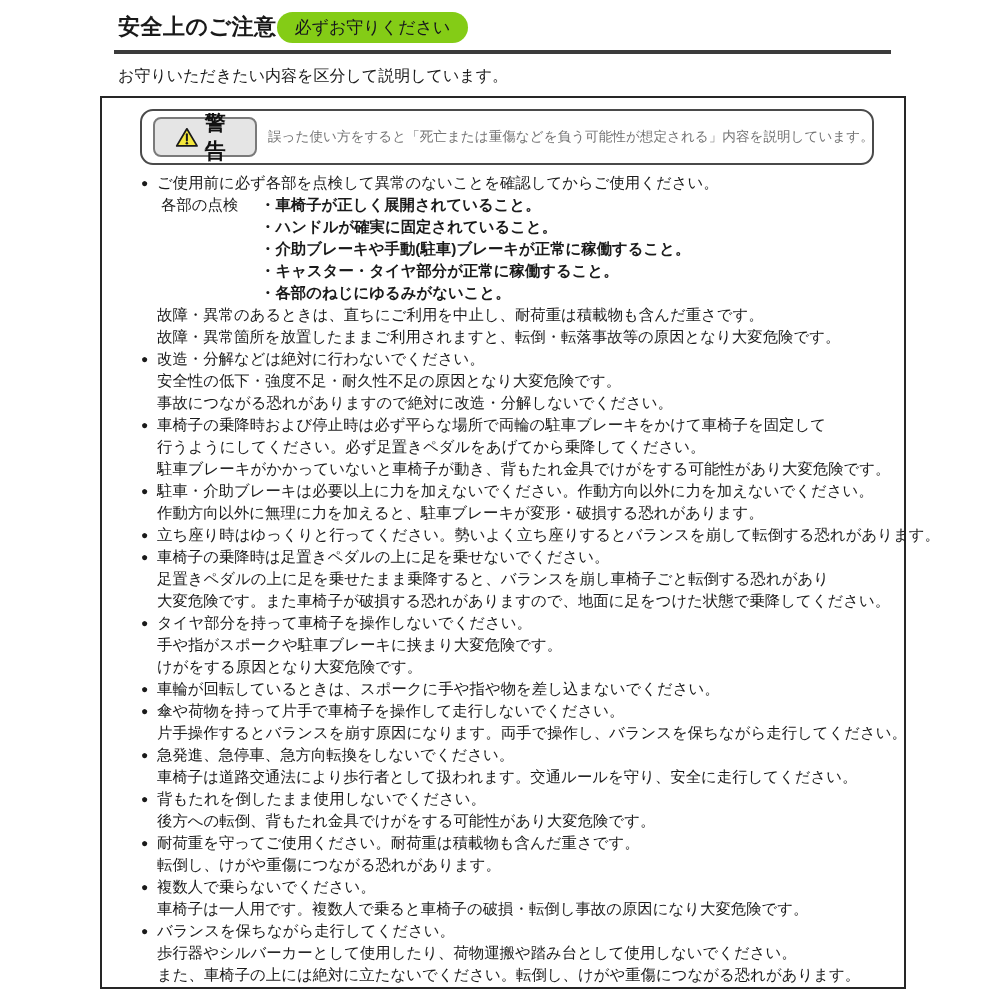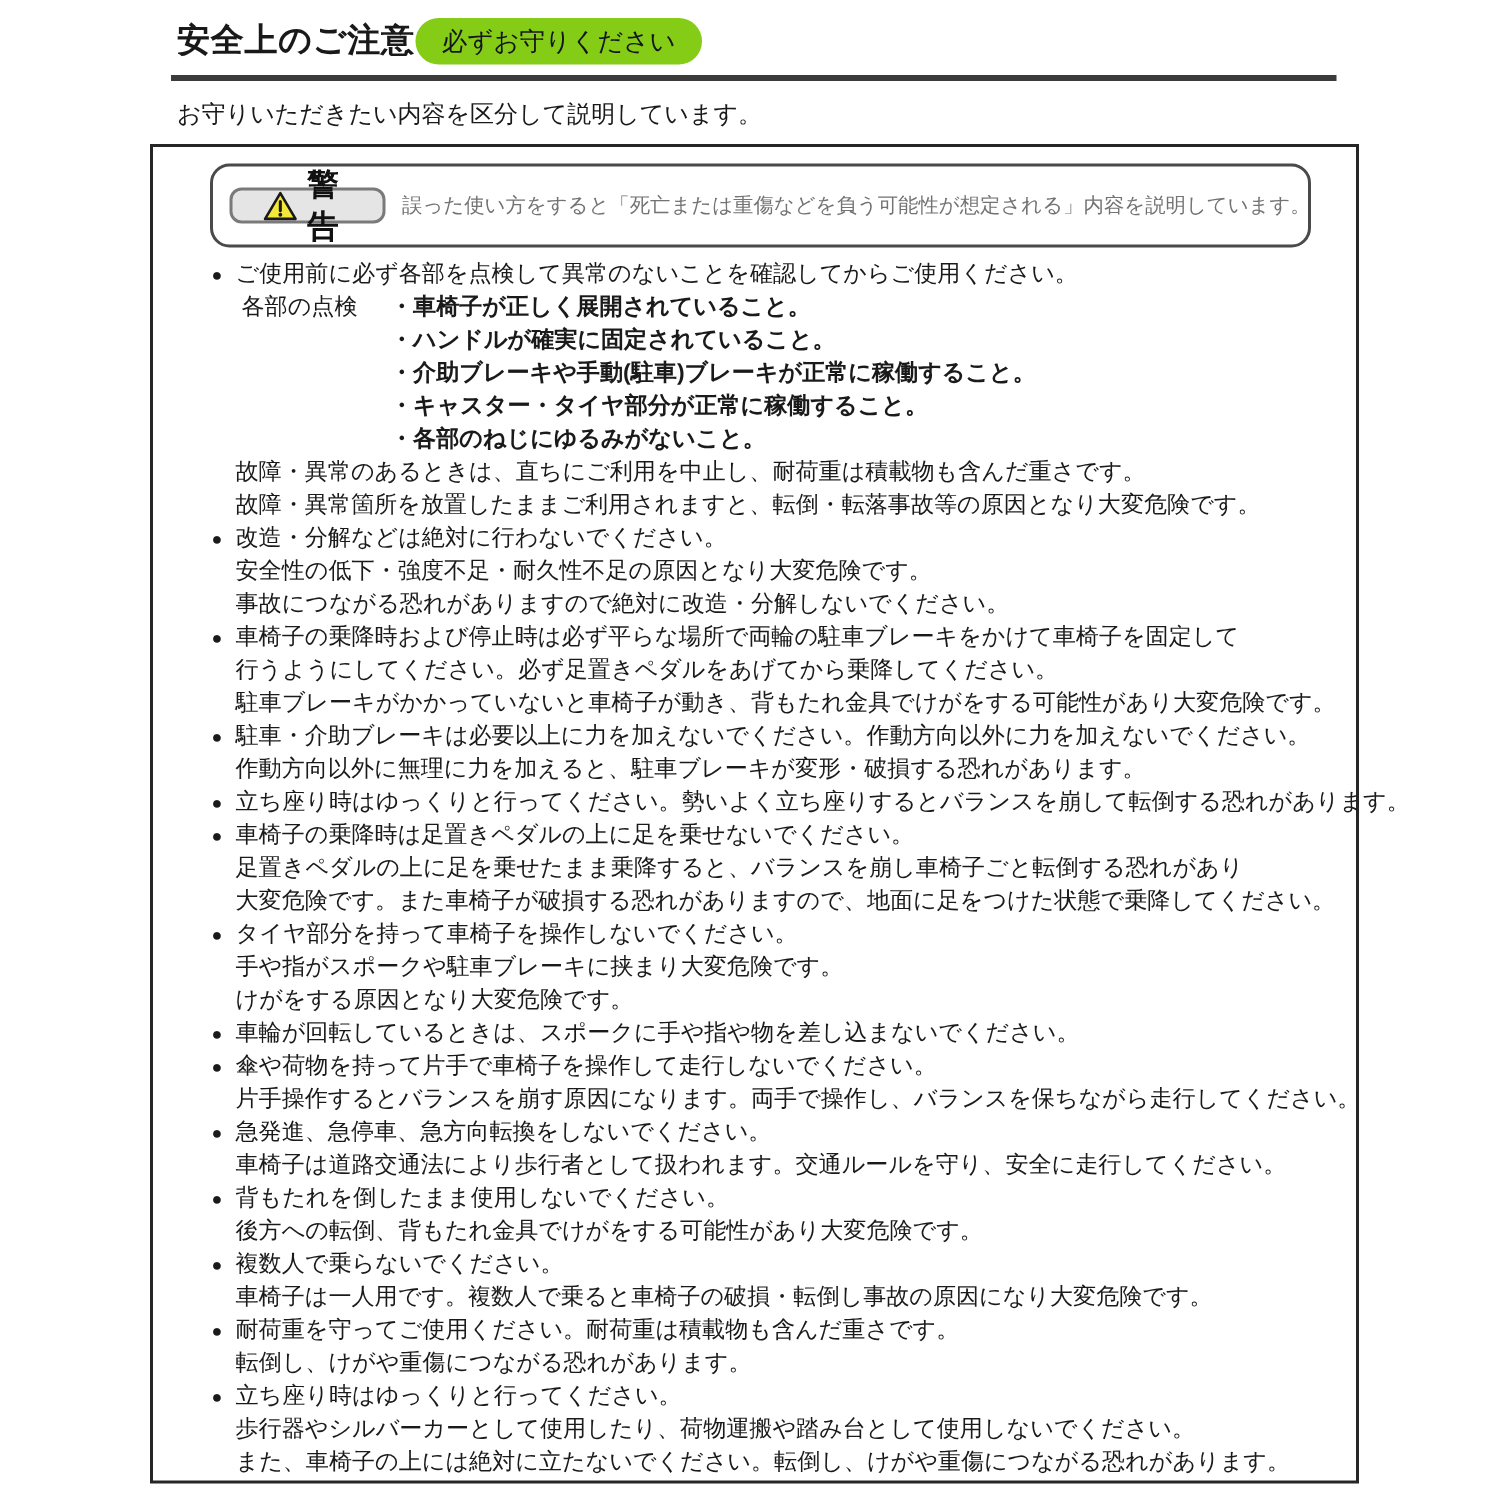--- a/index.html
+++ b/index.html
@@ -16,21 +16,21 @@
   .title{font-size:22px;font-weight:700;letter-spacing:0.5px;}
   .badge{background:#84cc16;border-radius:17px;height:31px;line-height:31px;padding:0 18px;font-size:17px;color:#15151d;}
   .rule{margin:6px 0 0 14px;width:777px;height:4px;background:#3b3b3b;}
   .intro{margin:12px 0 0 18px;font-size:16px;}
 
   
   .outer{margin-top:9px;width:806px;height:893px;border:2px solid #262626;box-sizing:border-box;background:#fff;}
 
   
   .banner{margin:11px 0 0 38px;width:734px;height:56px;border:2px solid #4a4a4a;border-radius:13px;display:flex;align-items:center;box-sizing:border-box;background:#fff;}
-  .warn-label{margin-left:11px;height:24px;background:#e5e5e5;border:2px solid #7a7a7a;border-radius:8px;display:flex;align-items:center;padding:0 20px;gap:6px;box-sizing:border-box;}
+  .warn-label{margin-left:11px;height:40px;background:#e5e5e5;border:2px solid #7a7a7a;border-radius:8px;display:flex;align-items:center;padding:0 20px;gap:6px;box-sizing:border-box;}
   .warn-word{font-size:21px;font-weight:700;color:#111;}
   .warn-desc{margin-left:11px;font-size:13.6px;white-space:nowrap;color:#737373;}
 
   
   .body{margin:7px 0 0 55px;font-size:15.4px;line-height:22px;color:#1a1a1a;}
   .line{white-space:nowrap;}
   .bullet{position:relative;}
   .bullet::before{content:"●";position:absolute;left:-16px;top:0;font-size:12px;}
   .inspection{display:flex;}
   .insp-label{width:103px;flex:none;padding-left:4px;box-sizing:border-box;}
@@ -118,29 +118,29 @@
           </div>
           <div class="section">
             <div class="line bullet">急発進、急停車、急方向転換をしないでください。</div>
             <div class="line note">車椅子は道路交通法により歩行者として扱われます。交通ルールを守り、安全に走行してください。</div>
           </div>
           <div class="section">
             <div class="line bullet">背もたれを倒したまま使用しないでください。</div>
             <div class="line note">後方への転倒、背もたれ金具でけがをする可能性があり大変危険です。</div>
           </div>
           <div class="section">
+            <div class="line bullet">耐荷重を守ってご使用ください。耐荷重は積載物も含んだ重さです。</div>
+            <div class="line note">転倒し、けがや重傷につながる恐れがあります。</div>
+          </div>
+          <div class="section">
             <div class="line bullet">複数人で乗らないでください。</div>
             <div class="line note">車椅子は一人用です。複数人で乗ると車椅子の破損・転倒し事故の原因になり大変危険です。</div>
           </div>
           <div class="section">
-            <div class="line bullet">耐荷重を守ってご使用ください。耐荷重は積載物も含んだ重さです。</div>
-            <div class="line note">転倒し、けがや重傷につながる恐れがあります。</div>
-          </div>
-          <div class="section">
-            <div class="line bullet">立ち座り時はゆっくりと行ってください。</div>
+            <div class="line bullet">バランスを保ちながら走行してください。</div>
             <div class="line note">歩行器やシルバーカーとして使用したり、荷物運搬や踏み台として使用しないでください。</div>
             <div class="line note">また、車椅子の上には絶対に立たないでください。転倒し、けがや重傷につながる恐れがあります。</div>
           </div>
         </div>
 
     </div>
   </div>
 </div>
 
 </body></html>

